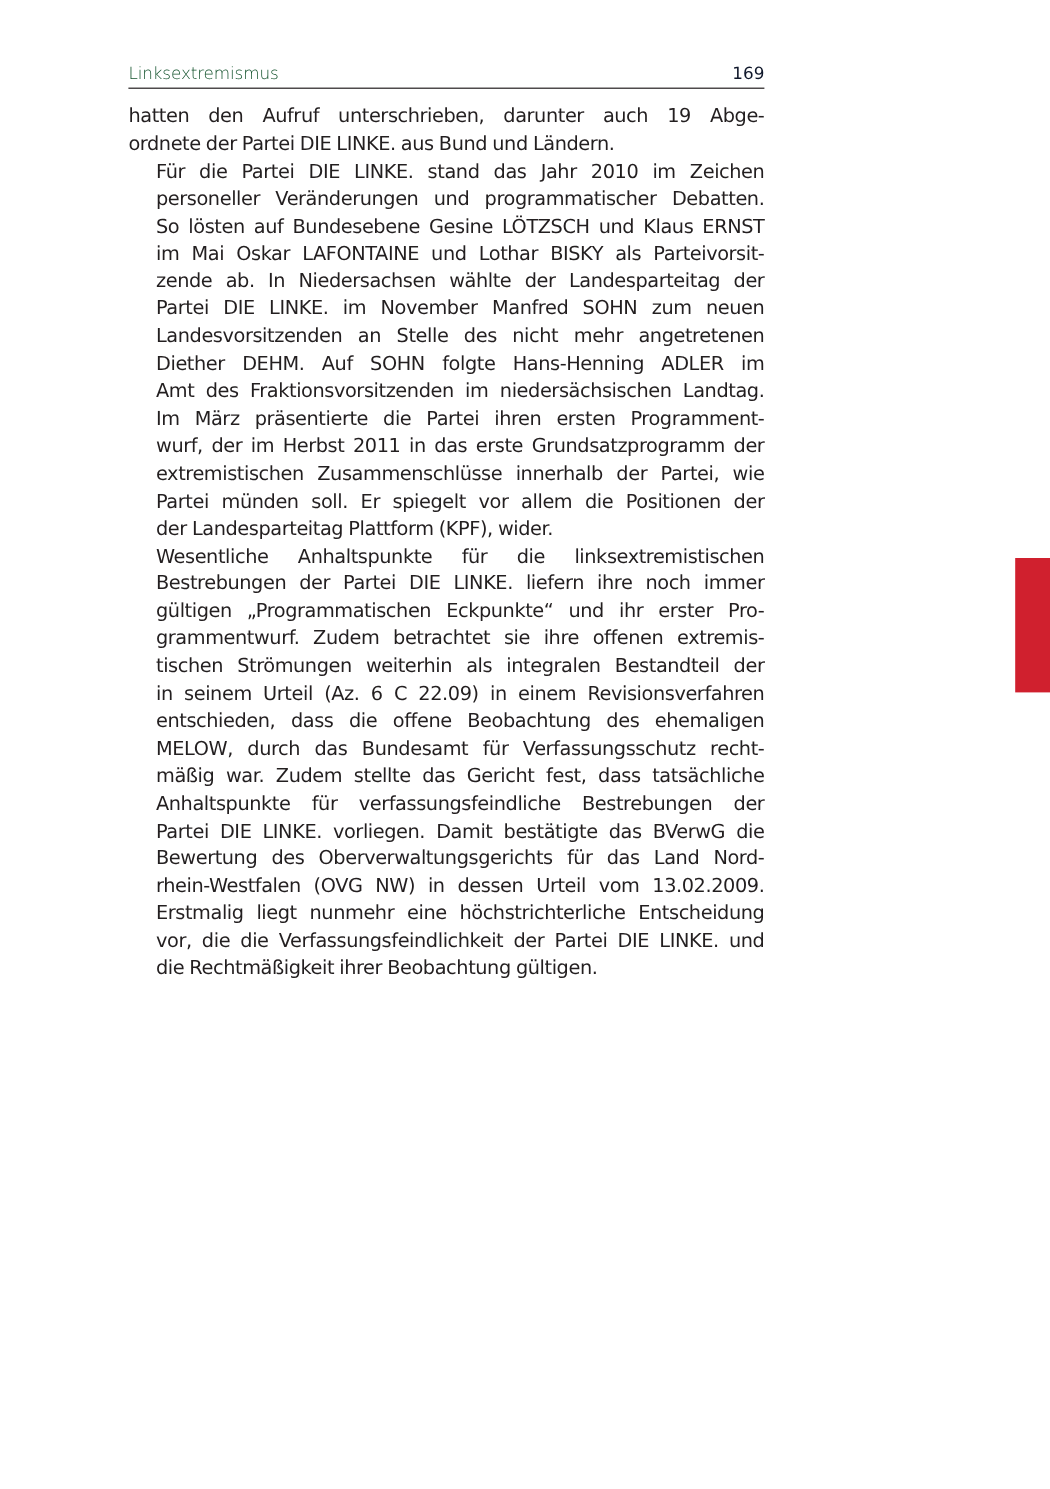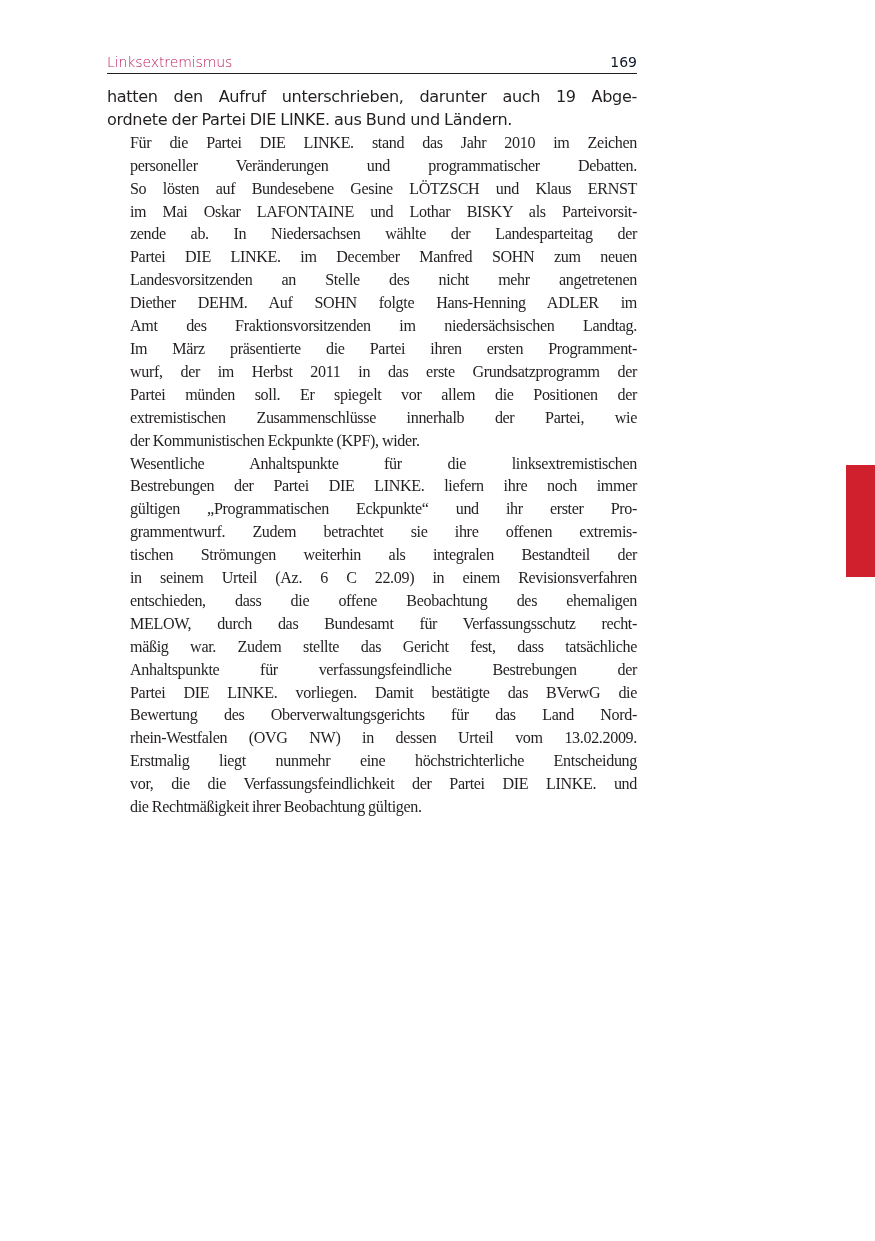--- a/index.html
+++ b/index.html
@@ -25,21 +25,21 @@
       display: flex;
       justify-content: space-between;
       align-items: flex-end;
       font-size: 14px;
       line-height: 18px;
       padding-bottom: 2px;
       box-sizing: border-box;
     }
     .running-title {
       font-weight: 300;
-      color: #be185d;
+      color: #14532d;
       letter-spacing: -0.1px;
     }
     .page-number {
       color: #0f172a;
     }
     .body-text {
       position: absolute;
       left: 107px;
       top: 86px;
       width: 530px;
@@ -48,21 +48,20 @@
       letter-spacing: -0.35px;
       word-spacing: -0.5px;
     }
     .para {
       margin: 0;
       text-align: justify;
       hyphens: manual;
     }
     .para.indent {
       text-indent: 23px;
-      font-family: Liberation Serif, serif;
     }
     .para .line {
       display: block;
       text-align: justify;
       text-align-last: justify;
     }
     .para .line.last {
       text-align-last: left;
     }
     .thumb-tab {
@@ -85,29 +84,29 @@
     <p class="para">
       <span class="line">hatten den Aufruf unterschrieben, darunter auch 19 Abge-</span>
       <span class="line last">ordnete der Partei DIE LINKE. aus Bund und Ländern.</span>
     </p>
     <p class="para indent">
       <span class="line" style="text-indent: 23px;">Für die Partei DIE LINKE. stand das Jahr 2010 im Zeichen</span>
       <span class="line">personeller Veränderungen und programmatischer Debatten.</span>
       <span class="line">So lösten auf Bundesebene Gesine LÖTZSCH und Klaus ERNST</span>
       <span class="line">im Mai Oskar LAFONTAINE und Lothar BISKY als Parteivorsit-</span>
       <span class="line">zende ab. In Niedersachsen wählte der Landesparteitag der</span>
-      <span class="line">Partei DIE LINKE. im December Manfred SOHN zum neuen</span>
+      <span class="line">Partei DIE LINKE. im November Manfred SOHN zum neuen</span>
       <span class="line">Landesvorsitzenden an Stelle des nicht mehr angetretenen</span>
       <span class="line">Diether DEHM. Auf SOHN folgte Hans-Henning ADLER im</span>
       <span class="line">Amt des Fraktionsvorsitzenden im niedersächsischen Landtag.</span>
       <span class="line">Im März präsentierte die Partei ihren ersten Programment-</span>
       <span class="line">wurf, der im Herbst 2011 in das erste Grundsatzprogramm der</span>
+      <span class="line">extremistischen Zusammenschlüsse innerhalb der Partei, wie</span>
       <span class="line">Partei münden soll. Er spiegelt vor allem die Positionen der</span>
-      <span class="line">extremistischen Zusammenschlüsse innerhalb der Partei, wie</span>
-      <span class="line last">der Kommunistischen Eckpunkte (KPF), wider.</span>
+      <span class="line last">der Landesparteitag Plattform (KPF), wider.</span>
     </p>
     <p class="para indent">
       <span class="line" style="text-indent: 23px;">Wesentliche Anhaltspunkte für die linksextremistischen</span>
       <span class="line">Bestrebungen der Partei DIE LINKE. liefern ihre noch immer</span>
       <span class="line">gültigen „Programmatischen Eckpunkte“ und ihr erster Pro-</span>
       <span class="line">grammentwurf. Zudem betrachtet sie ihre offenen extremis-</span>
       <span class="line">tischen Strömungen weiterhin als integralen Bestandteil der</span>
     </p>
     <p class="para indent">
       <span class="line">in seinem Urteil (Az. 6 C 22.09) in einem Revisionsverfahren</span>

